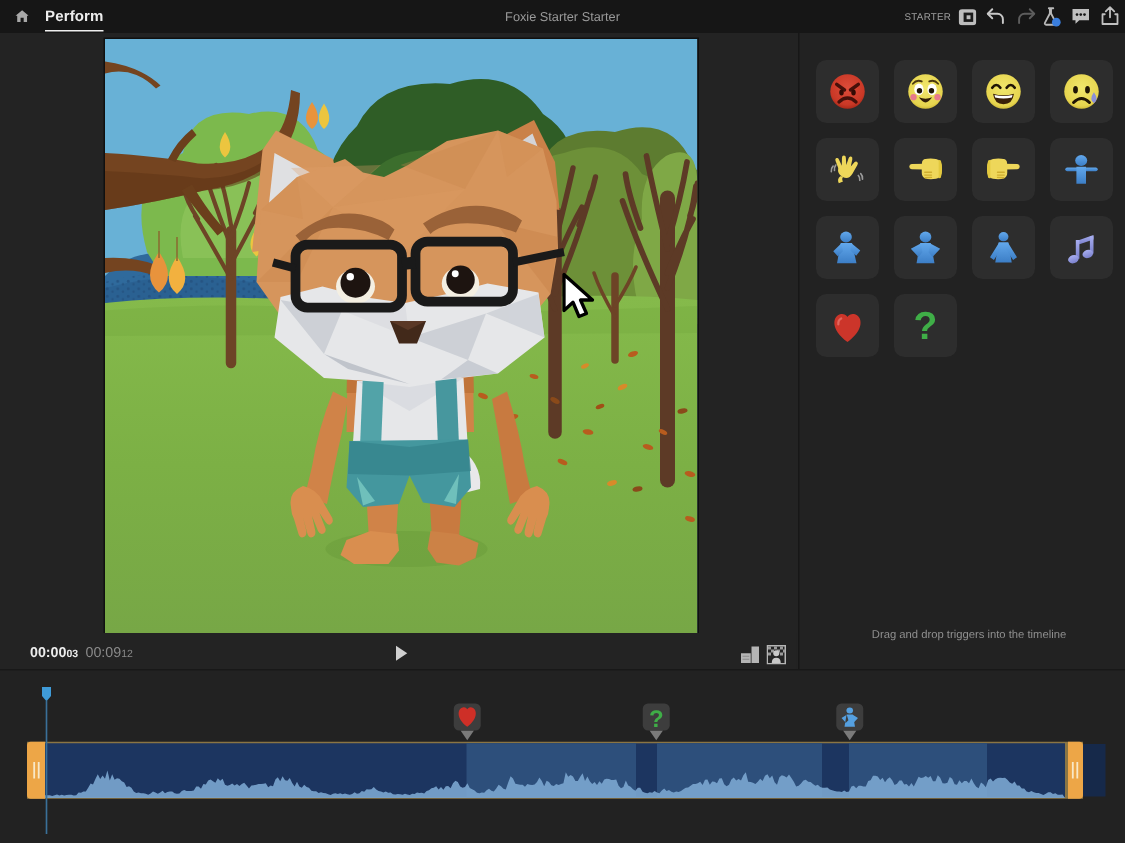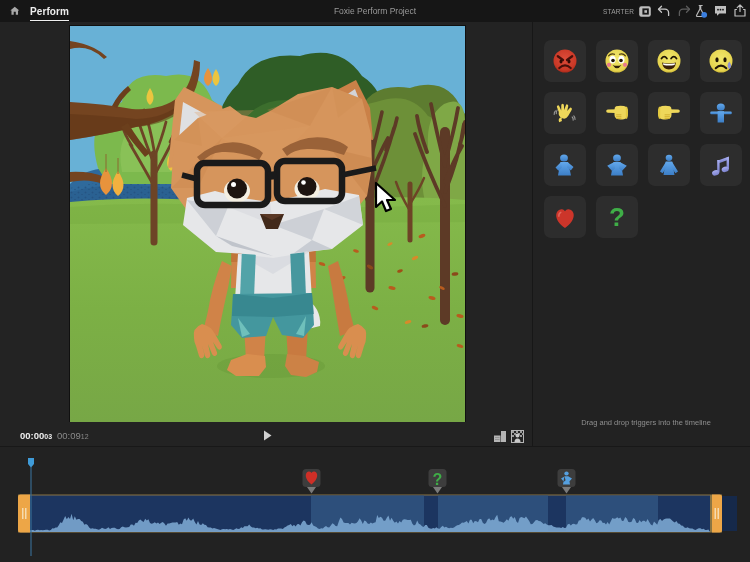--- a/index.html
+++ b/index.html
@@ -17,21 +17,21 @@
 .timecode .fr{font-size:7px;font-weight:bold}
 .timecode2{font-size:9.5px;color:#8a8a8a;position:absolute;left:57px}
 .timeline{position:absolute;left:0;top:446px;width:750px;height:116px;background:#222222;border-top:1px solid #181818}
 </style></head>
 <body>
 <div class="topbar">
 <svg class="abs" style="left:9.5px;top:6px" width="9.5" height="9.5" viewBox="0 0 11 11">
       <path d="M5.5 1 L10.6 5.2 L9.3 5.2 L9.3 10 L6.7 10 L6.7 6.8 L4.3 6.8 L4.3 10 L1.7 10 L1.7 5.2 L0.4 5.2 Z" fill="#a8a8a8"></path>
     </svg>
 <span class="perform">Perform</span>
-<div class="title">Foxie Perform Project</div>
+<div class="title">Foxie Starter Starter</div>
 <span class="starter">STARTER</span>
 <svg class="abs" style="left:639px;top:5.5px" width="12" height="11" viewBox="0 0 12 11">
       <rect x="0.2" y="0.2" width="11.6" height="10.6" rx="2.2" fill="#bdbdbd"></rect>
       <rect x="3.4" y="2.4" width="6.4" height="6.2" fill="#1a1a1a"></rect>
       <rect x="5.4" y="4.2" width="2.6" height="2.6" fill="#bdbdbd"></rect>
     </svg>
 <svg class="abs" style="left:657px;top:5px" width="13" height="12" viewBox="0 0 13 12">
       <path d="M4.5 1.2 L1.5 4.2 L4.5 7.2" fill="none" stroke="#c8c8c8" stroke-width="1.3" stroke-linecap="round" stroke-linejoin="round"></path>
       <path d="M1.8 4.2 H8 A3.6 3.6 0 0 1 11.6 7.8 V10.4" fill="none" stroke="#c8c8c8" stroke-width="1.3" stroke-linecap="round"></path>
     </svg>

